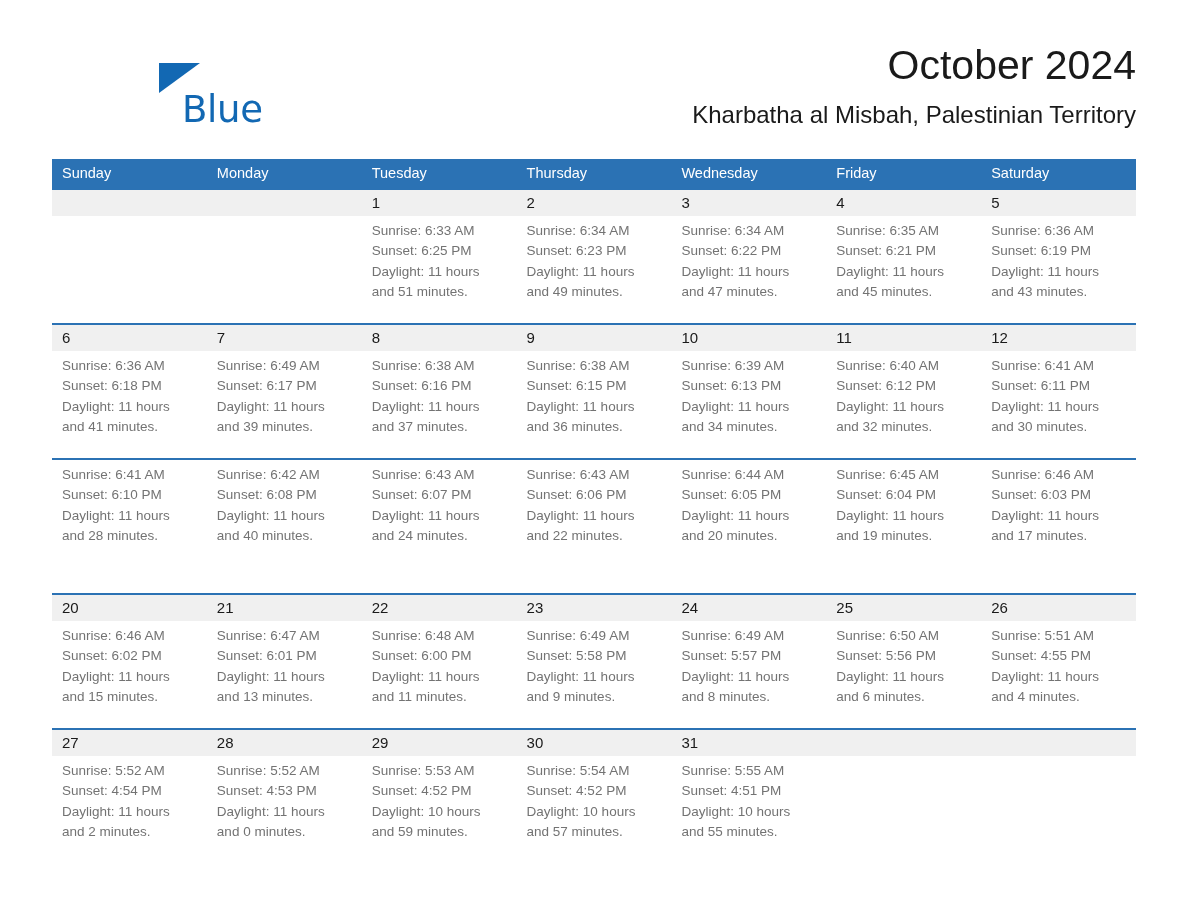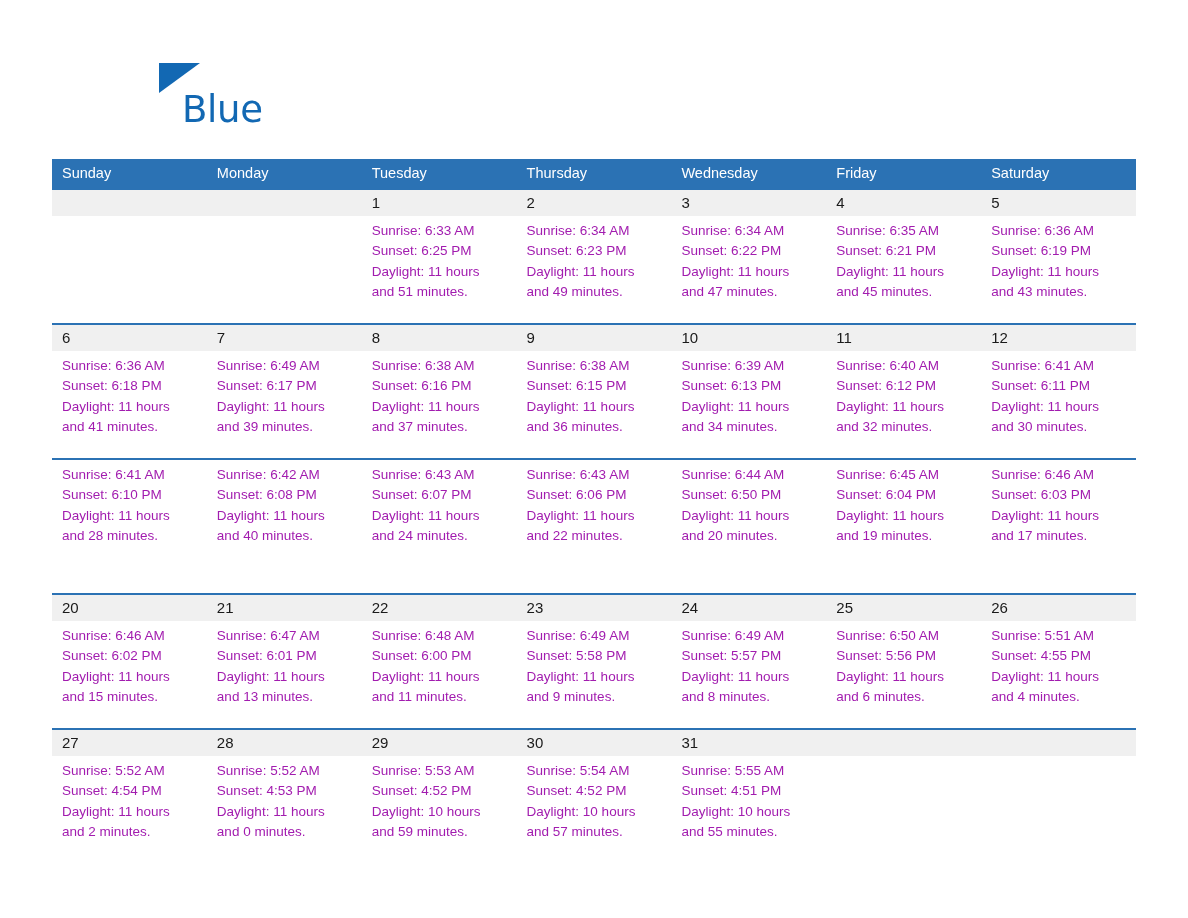--- a/index.html
+++ b/index.html
@@ -131,36 +131,40 @@
     display: flex;
     background: #ffffff;
     height: 107px;
   }
   .week .bodyrow .cell {
     flex: 1 1 0;
     padding-left: 10px;
     padding-top: 5px;
     font-size: 13.5px;
     line-height: 20.3px;
-    color: #a21caf;
+    color: #737373;
   }
   .week .bodyrow .cell .line { white-space: nowrap; }
 </style>
 </head>
 <body>
 
 <div class="page">
 
   <div class="header">
 
     <div class="logo">
       <span class="logo-tri"></span>
       <span class="logo-blue">Blue</span>
     </div>
 
+    <div class="title-block">
+      <div class="cal-title">October 2024</div>
+      <div class="cal-subtitle">Kharbatha al Misbah, Palestinian Territory</div>
+    </div>
 
   </div>
 
   <div class="calendar">
 
     <div class="cal-head">
       <div class="cell">Sunday</div>
       <div class="cell">Monday</div>
       <div class="cell">Tuesday</div>
       <div class="cell">Thursday</div>
@@ -302,21 +306,21 @@
           <div class="line">and 24 minutes.</div>
         </div>
         <div class="cell">
           <div class="line">Sunrise: 6:43 AM</div>
           <div class="line">Sunset: 6:06 PM</div>
           <div class="line">Daylight: 11 hours</div>
           <div class="line">and 22 minutes.</div>
         </div>
         <div class="cell">
           <div class="line">Sunrise: 6:44 AM</div>
-          <div class="line">Sunset: 6:50 PM</div>
+          <div class="line">Sunset: 6:05 PM</div>
           <div class="line">Daylight: 11 hours</div>
           <div class="line">and 20 minutes.</div>
         </div>
         <div class="cell">
           <div class="line">Sunrise: 6:45 AM</div>
           <div class="line">Sunset: 6:04 PM</div>
           <div class="line">Daylight: 11 hours</div>
           <div class="line">and 19 minutes.</div>
         </div>
         <div class="cell">

